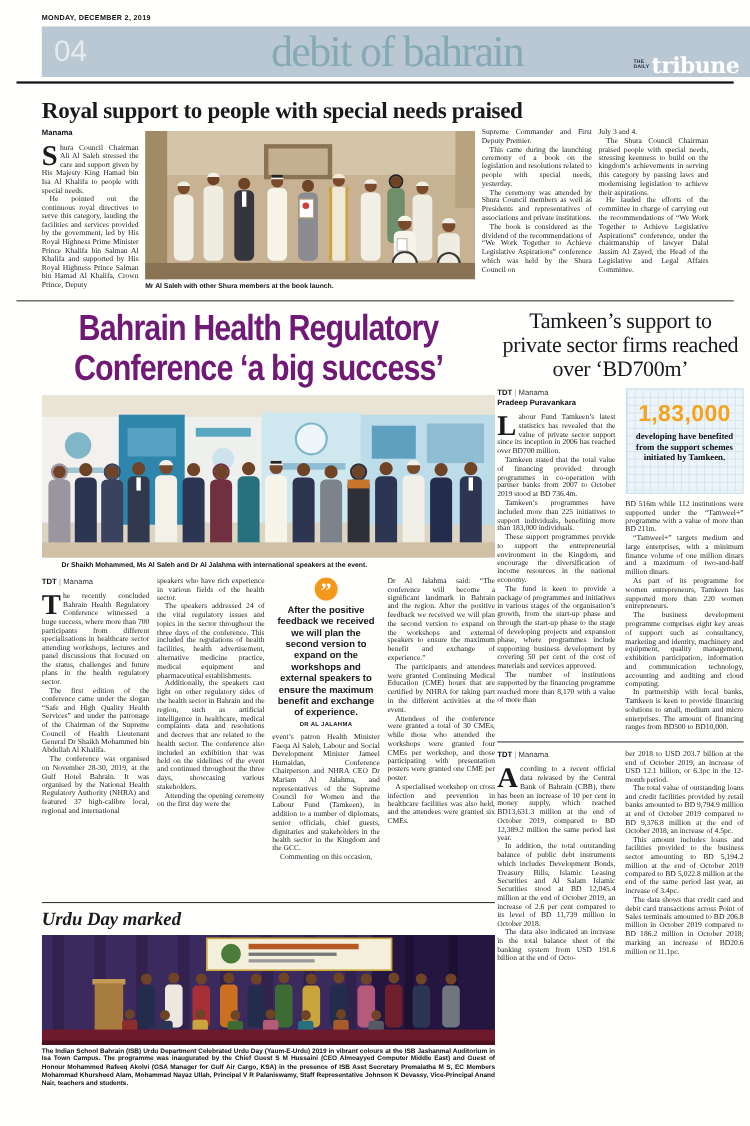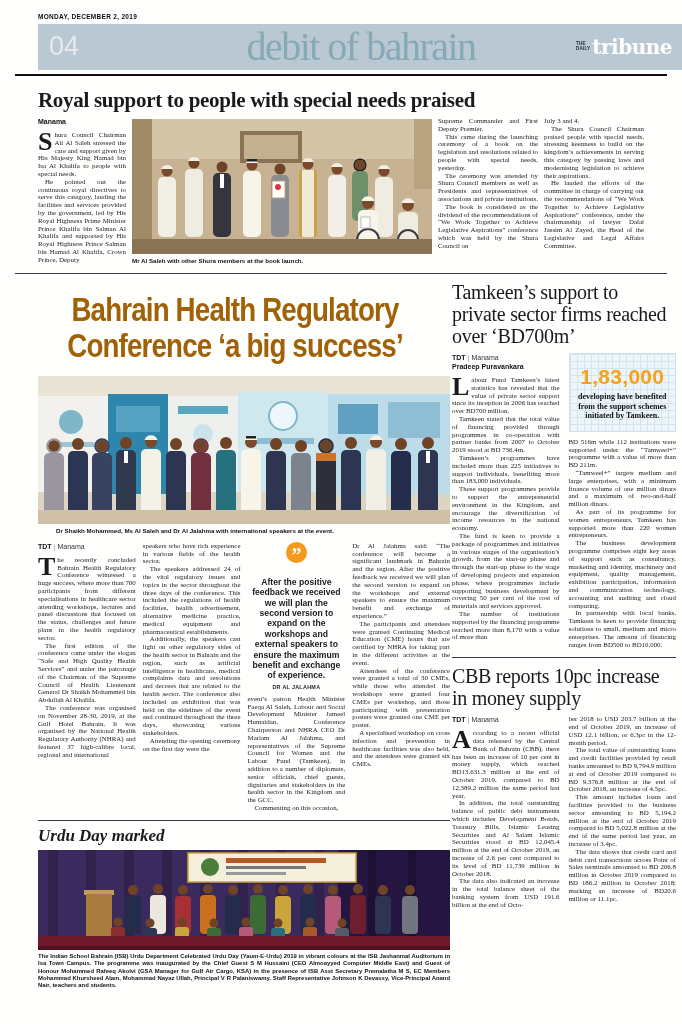--- a/index.html
+++ b/index.html
@@ -6,21 +6,21 @@
   .page{position:relative;width:682px;height:1024px;background:#fffffe;margin:0 auto;
         font-family:"Liberation Serif",serif;color:#1a1a1a;overflow:hidden;
         -webkit-hyphens:auto;hyphens:auto}
 
   
   .mast-date{position:absolute;left:38px;top:13px;font:700 6.5px "Liberation Sans",sans-serif;letter-spacing:.3px;color:#111}
   .banner{position:absolute;left:38px;top:24px;width:646px;height:46px;background:#b9c8d2}
   .pagenum{position:absolute;left:11px;top:7px;font:400 27px/30px "Liberation Sans",sans-serif;color:rgba(255,255,255,.62)}
   .nb-title{position:absolute;left:0;right:0;top:1px;text-align:center;
             font:400 40px/44px "Liberation Serif",serif;color:#86a9b6;letter-spacing:-1.5px}
-  .brand{position:absolute;right:12px;top:13px;display:flex;align-items:center;gap:2px}
+  .brand{position:absolute;right:12px;top:25px;display:flex;align-items:center;gap:2px}
   .brand-stack{display:flex;flex-direction:column;font:700 4.6px/4.8px "Liberation Sans",sans-serif;color:#1d2733;letter-spacing:.2px}
   .brand-name{font:700 20px/20px "DejaVu Serif",serif;color:#fff;letter-spacing:-.5px}
   .rule-top{position:absolute;left:15px;top:74px;width:652px;height:2px;background:#101010}
   .rule-mid{position:absolute;left:15px;top:273px;width:652px;height:1px;background:#3a3a3a}
 
   
   .byline{font:700 7px/9px "Liberation Sans",sans-serif;margin-bottom:5px;color:#111}
   .byline .sep{color:#999;font-weight:400;padding:0 2px}
   .byline .loc{font-weight:400;color:#333}
   .byline .author{display:block;font-weight:700}
@@ -35,48 +35,48 @@
   .royal{position:absolute;left:38px;top:88px;width:606px}
   .royal h1{margin:0;text-align:left;font:700 21px/24px "Liberation Serif",serif;letter-spacing:-.3px}
   .royal .cols{display:flex;gap:6px;margin-top:5px}
   .royal .colA{width:88px}
   .royal .photo-wrap{width:300px}
   .royal .photo-wrap svg{display:block;width:300px;height:135px;margin-top:2px}
   .royal .colB,.royal .colC{flex:1}
 
   
   .health{position:absolute;left:20px;top:280px;width:430px}
-  .health h2{margin:12px;text-align:center;font:700 33px/36px "Liberation Sans",sans-serif;letter-spacing:-1px;color:#a16207}
+  .health h2{margin:0;text-align:center;font:700 33px/36px "Liberation Sans",sans-serif;letter-spacing:-1px;color:#701a75}
   .health h2 .hl{display:block;transform:scaleX(.84);transform-origin:50% 50%;white-space:nowrap}
   .health .photo{margin:7px 0 0 18px}
   .health .photo svg{display:block;width:412px;height:148px}
   .health .caption{margin-left:18px}
   .health .cols{display:flex;gap:7px;margin:7px 0 0 18px;width:412px}
   .health .col{flex:1;min-width:0}
   .pullquote{text-align:center;padding:0 3px 5px}
   .pq-icon{width:21px;height:21px;border-radius:50%;background:#f5991d;color:#fff;margin:0 auto;
            font:700 20px/26px "Liberation Serif",serif;text-align:center}
-  .pq-text{margin-top:14px;font:700 8.6px/10.4px "Liberation Sans",sans-serif;text-align:center}
+  .pq-text{margin-top:3px;font:700 8.6px/10.4px "Liberation Sans",sans-serif;text-align:center}
   .pq-attr{margin-top:3px;font:700 5.4px/6px "Liberation Sans",sans-serif;color:#222;letter-spacing:.3px}
 
   
   .urdu{position:absolute;left:38px;top:820px;width:412px}
   .urdu .sep-rule{margin-bottom:5px}
   .urdu h3{margin:0 0 5px;font:italic 700 17px/19px "Liberation Serif",serif}
   .urdu svg{display:block;width:412px;height:100px}
   .urdu .caption{font-size:5.9px;line-height:7.3px;text-align:justify}
 
   
   .rightcol{position:absolute;left:452px;top:281px;width:224px}
-  .rightcol h2{margin:0;text-align:left;font:500 20px/22px "Liberation Serif",serif;letter-spacing:-.3px}
+  .rightcol h2{margin:0;text-align:center;font:500 20px/22px "Liberation Serif",serif;letter-spacing:-.3px}
   .two-cols{display:flex;gap:9px;margin-top:6px}
   .two-cols .tcol{flex:1;min-width:0}
   .statbox{background:#edf5fa;border:1px solid #cfe0ea;
            background-image:linear-gradient(#d3e6f0 1px,transparent 1px),linear-gradient(90deg,#d3e6f0 1px,transparent 1px);
-           background-size:7px 7px;padding:12px 5px 10px;text-align:center;margin-bottom:6px}
+           background-size:7px 7px;padding:12px 5px 27px;text-align:center;margin-bottom:6px}
   .stat-num{font:700 21px/22px "Liberation Sans",sans-serif;color:#f6a21c;letter-spacing:.3px}
   .stat-text{margin-top:4px;font:700 8px/9.6px "Liberation Serif",serif;color:#101010}
   .rightcol .sep-rule{margin:9px 0 7px}
   .cbb h2{margin-bottom:5px}
 </style>
 </head>
 <body>
 
 <div class="page">
 
@@ -484,21 +484,20 @@
               <p>“Tamweel+” targets medium and large enterprises, with a minimum finance volume of one million dinars and a maximum of two-and-half million dinars.</p>
               <p>As part of its programme for women entrepreneurs, Tamkeen has supported more than 220 women entrepreneurs.</p>
               <p>The business development programme comprises eight key areas of support such as consultancy, marketing and identity, machinery and equipment, quality management, exhibition participation, information and communication technology, accounting and auditing and cloud computing.</p>
               <p>In partnership with local banks, Tamkeen is keen to provide financing solutions to small, medium and micro enterprises. The amount of financing ranges from BD500 to BD10,000.</p>
             </div>
         </div>
       </div>
     </div>
     <div class="sep-rule"></div>
     <div class="cbb">
-      <h2>CBB reports 10pc increase in money supply</h2>
       <div class="two-cols">
         <div class="tcol bodytext">
           <div class="byline"><span>TDT</span><span class="sep">|</span><span class="loc">Manama</span></div>
           <span class="dropcap">A</span>
           <div>
               <p>ccording to a recent official data released by the Central Bank of Bahrain (CBB), there has been an increase of 10 per cent in money supply, which reached BD13,631.3 million at the end of October 2019, compared to BD 12,389.2 million the same period last year.</p>
               <p>In addition, the total outstanding balance of public debt instruments which includes Development Bonds, Treasury Bills, Islamic Leasing Securities and Al Salam Islamic Securities stood at BD 12,045.4 million at the end of October 2019, an increase of 2.6 per cent compared to its level of BD 11,739 million in October 2018.</p>
               <p>The data also indicated an increase in the total balance sheet of the banking system from USD 191.6 billion at the end of Octo-</p>
             </div>
         </div>

